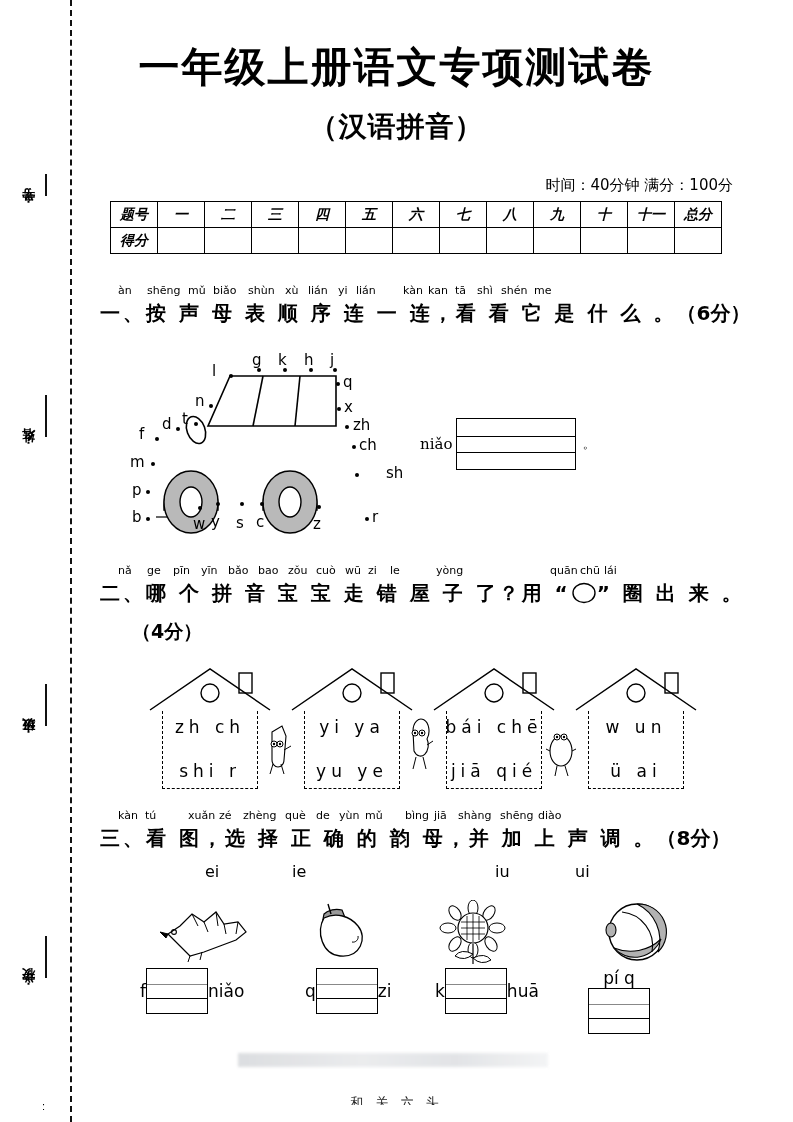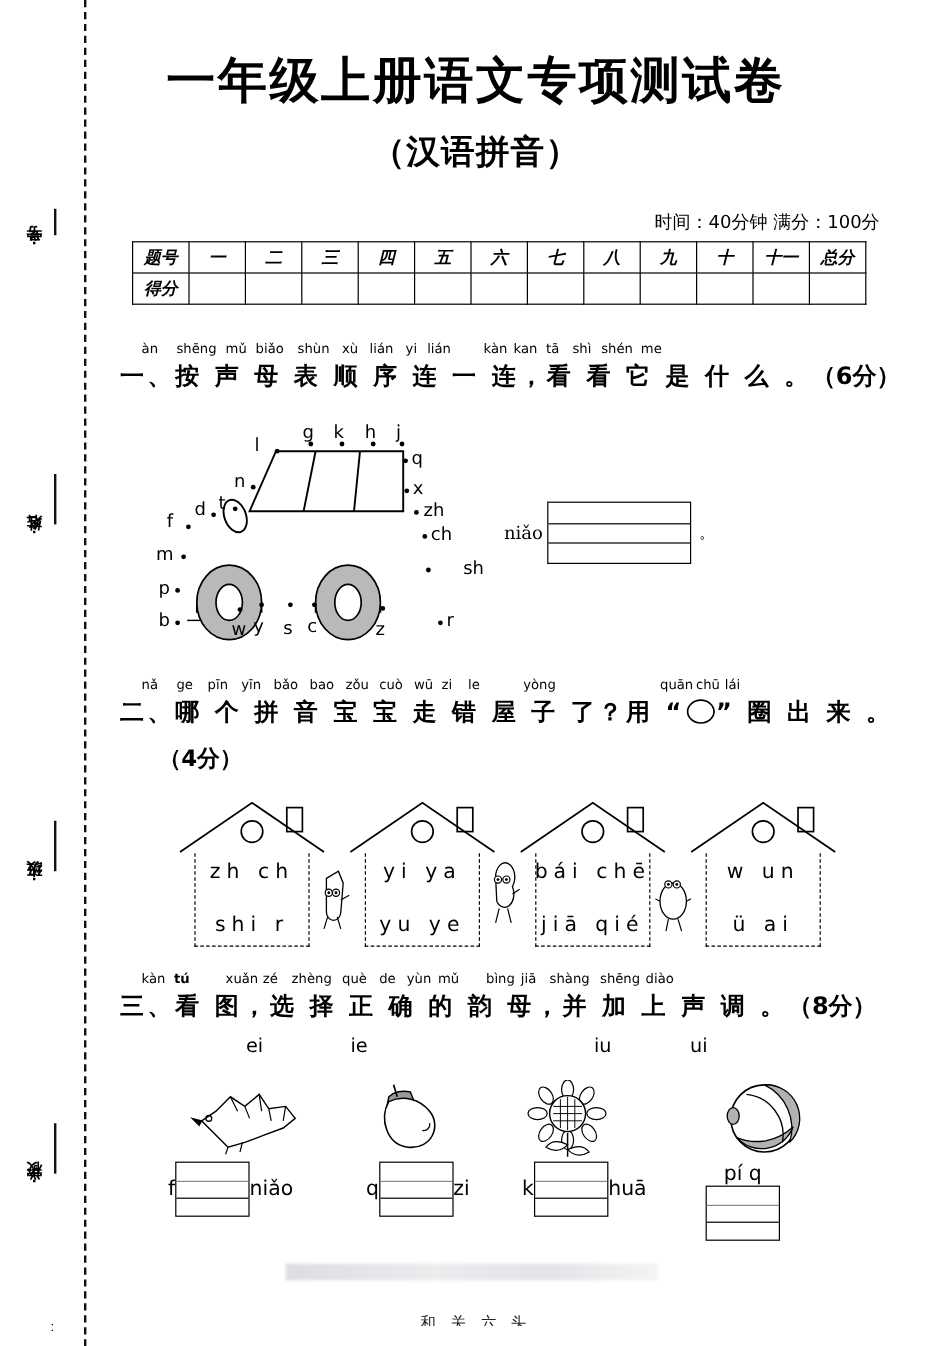--- a/index.html
+++ b/index.html
@@ -344,21 +344,21 @@
       <circle cx="18" cy="16" r="3" fill="#fff" stroke="#000" stroke-width="1"></circle>
       <circle cx="11" cy="16" r="1.2" fill="#000"></circle>
         <circle cx="18" cy="16" r="1.2" fill="#000"></circle>
       <path d="M26 30 L30 28 M4 30 L0 28 M11 45 L9 55 M19 45 L22 55" stroke="#000" stroke-width="1" fill="none"></path>
     </svg>
   </div>
 
   <div class="qblock" style="top:809px;">
     <div class="pinyin-row">
       <span style="left:18px;">kàn</span>
-      <span style="left:45px;font-weight:bold;">tú</span>
+      <span style="left:45px;">tú</span>
       <span style="left:88px;">xuǎn</span>
       <span style="left:119px;">zé</span>
       <span style="left:143px;">zhèng</span>
       <span style="left:185px;">què</span>
       <span style="left:216px;">de</span>
       <span style="left:239px;">yùn</span>
       <span style="left:265px;">mǔ</span>
       <span style="left:305px;">bìng</span>
       <span style="left:334px;">jiā</span>
       <span style="left:358px;">shàng</span>

